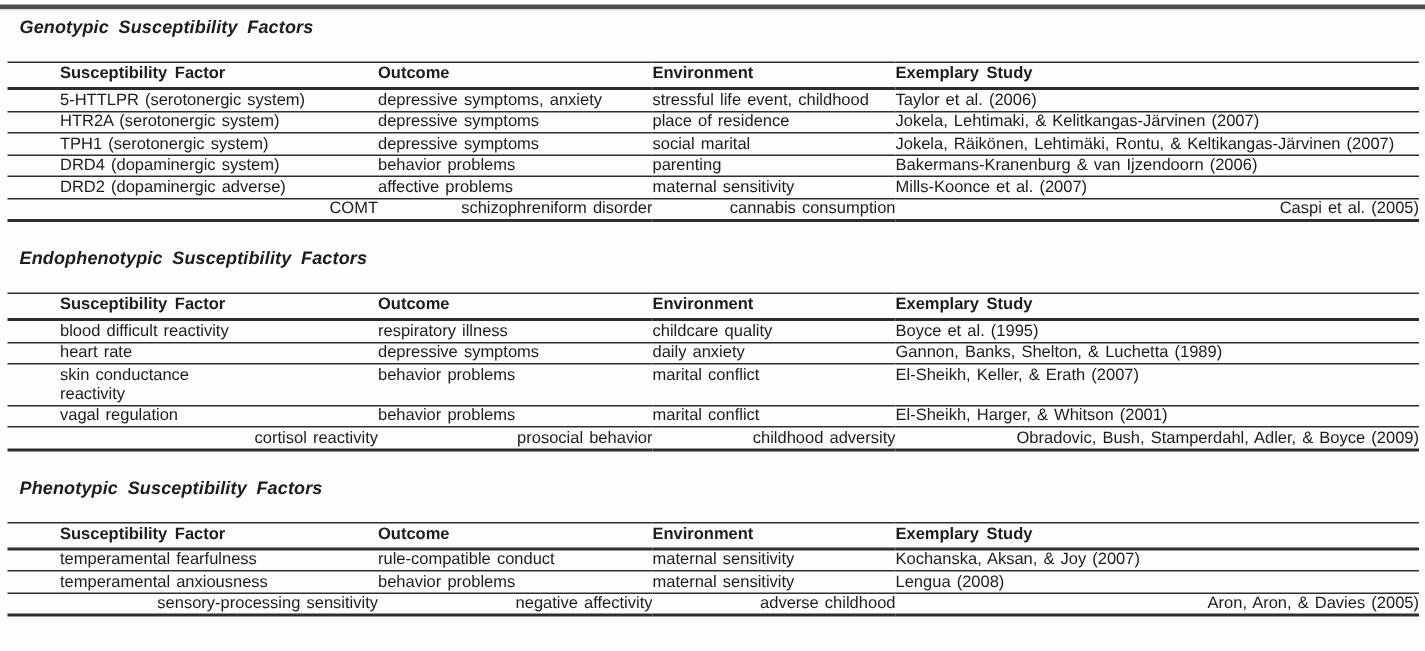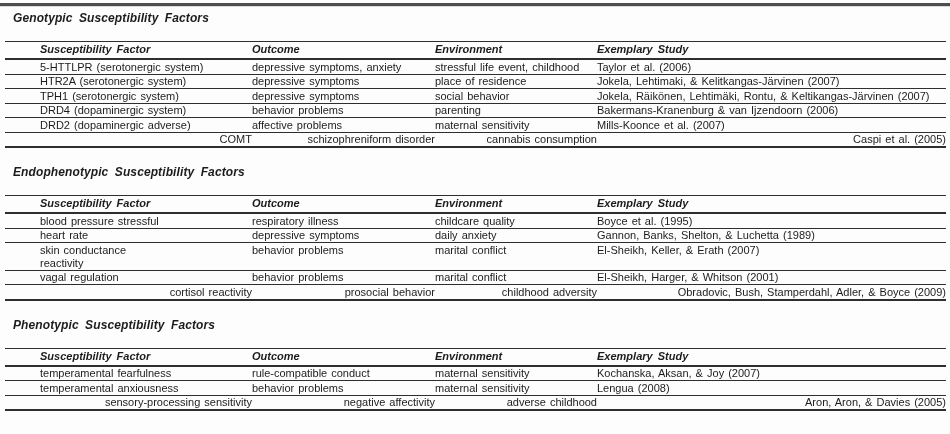--- a/index.html
+++ b/index.html
@@ -57,21 +57,20 @@
     font-size: 11px;
     line-height: 13px;
     text-align: left;
     vertical-align: top;
     padding: 0;
     white-space: pre-line;
     overflow: hidden;
   }
   .factor-table th {
     font-weight: bold;
-    font-style: italic;
     word-spacing: 2px;
     border-top: 1px solid var(--rule-color);
     border-bottom: 2px solid var(--rule-color);
     padding: 1px 0 2px 0;
   }
   .factor-table td {
     word-spacing: 1px;
     border-bottom: 1px solid var(--rule-color);
     padding-top: 0.5px;
   }
@@ -116,21 +115,21 @@
             </tr>
             <tr>
               <td>HTR2A (serotonergic system)</td>
               <td>depressive symptoms</td>
               <td>place of residence</td>
               <td>Jokela, Lehtimaki, &amp; Kelitkangas-Järvinen (2007)</td>
             </tr>
             <tr>
               <td>TPH1 (serotonergic system)</td>
               <td>depressive symptoms</td>
-              <td>social behavior</td>
+              <td>social marital</td>
               <td>Jokela, Räikönen, Lehtimäki, Rontu, &amp; Keltikangas-Järvinen (2007)</td>
             </tr>
             <tr>
               <td>DRD4 (dopaminergic system)</td>
               <td>behavior problems</td>
               <td>parenting</td>
               <td>Bakermans-Kranenburg &amp; van Ijzendoorn (2006)</td>
             </tr>
             <tr>
               <td>DRD2 (dopaminergic adverse)</td>
@@ -160,21 +159,21 @@
       <thead>
         <tr>
               <th>Susceptibility Factor</th>
               <th>Outcome</th>
               <th>Environment</th>
               <th>Exemplary Study</th>
             </tr>
       </thead>
       <tbody>
             <tr>
-              <td>blood pressure stressful</td>
+              <td>blood difficult reactivity</td>
               <td>respiratory illness</td>
               <td>childcare quality</td>
               <td>Boyce et al. (1995)</td>
             </tr>
             <tr>
               <td>heart rate</td>
               <td>depressive symptoms</td>
               <td>daily anxiety</td>
               <td>Gannon, Banks, Shelton, &amp; Luchetta (1989)</td>
             </tr>

